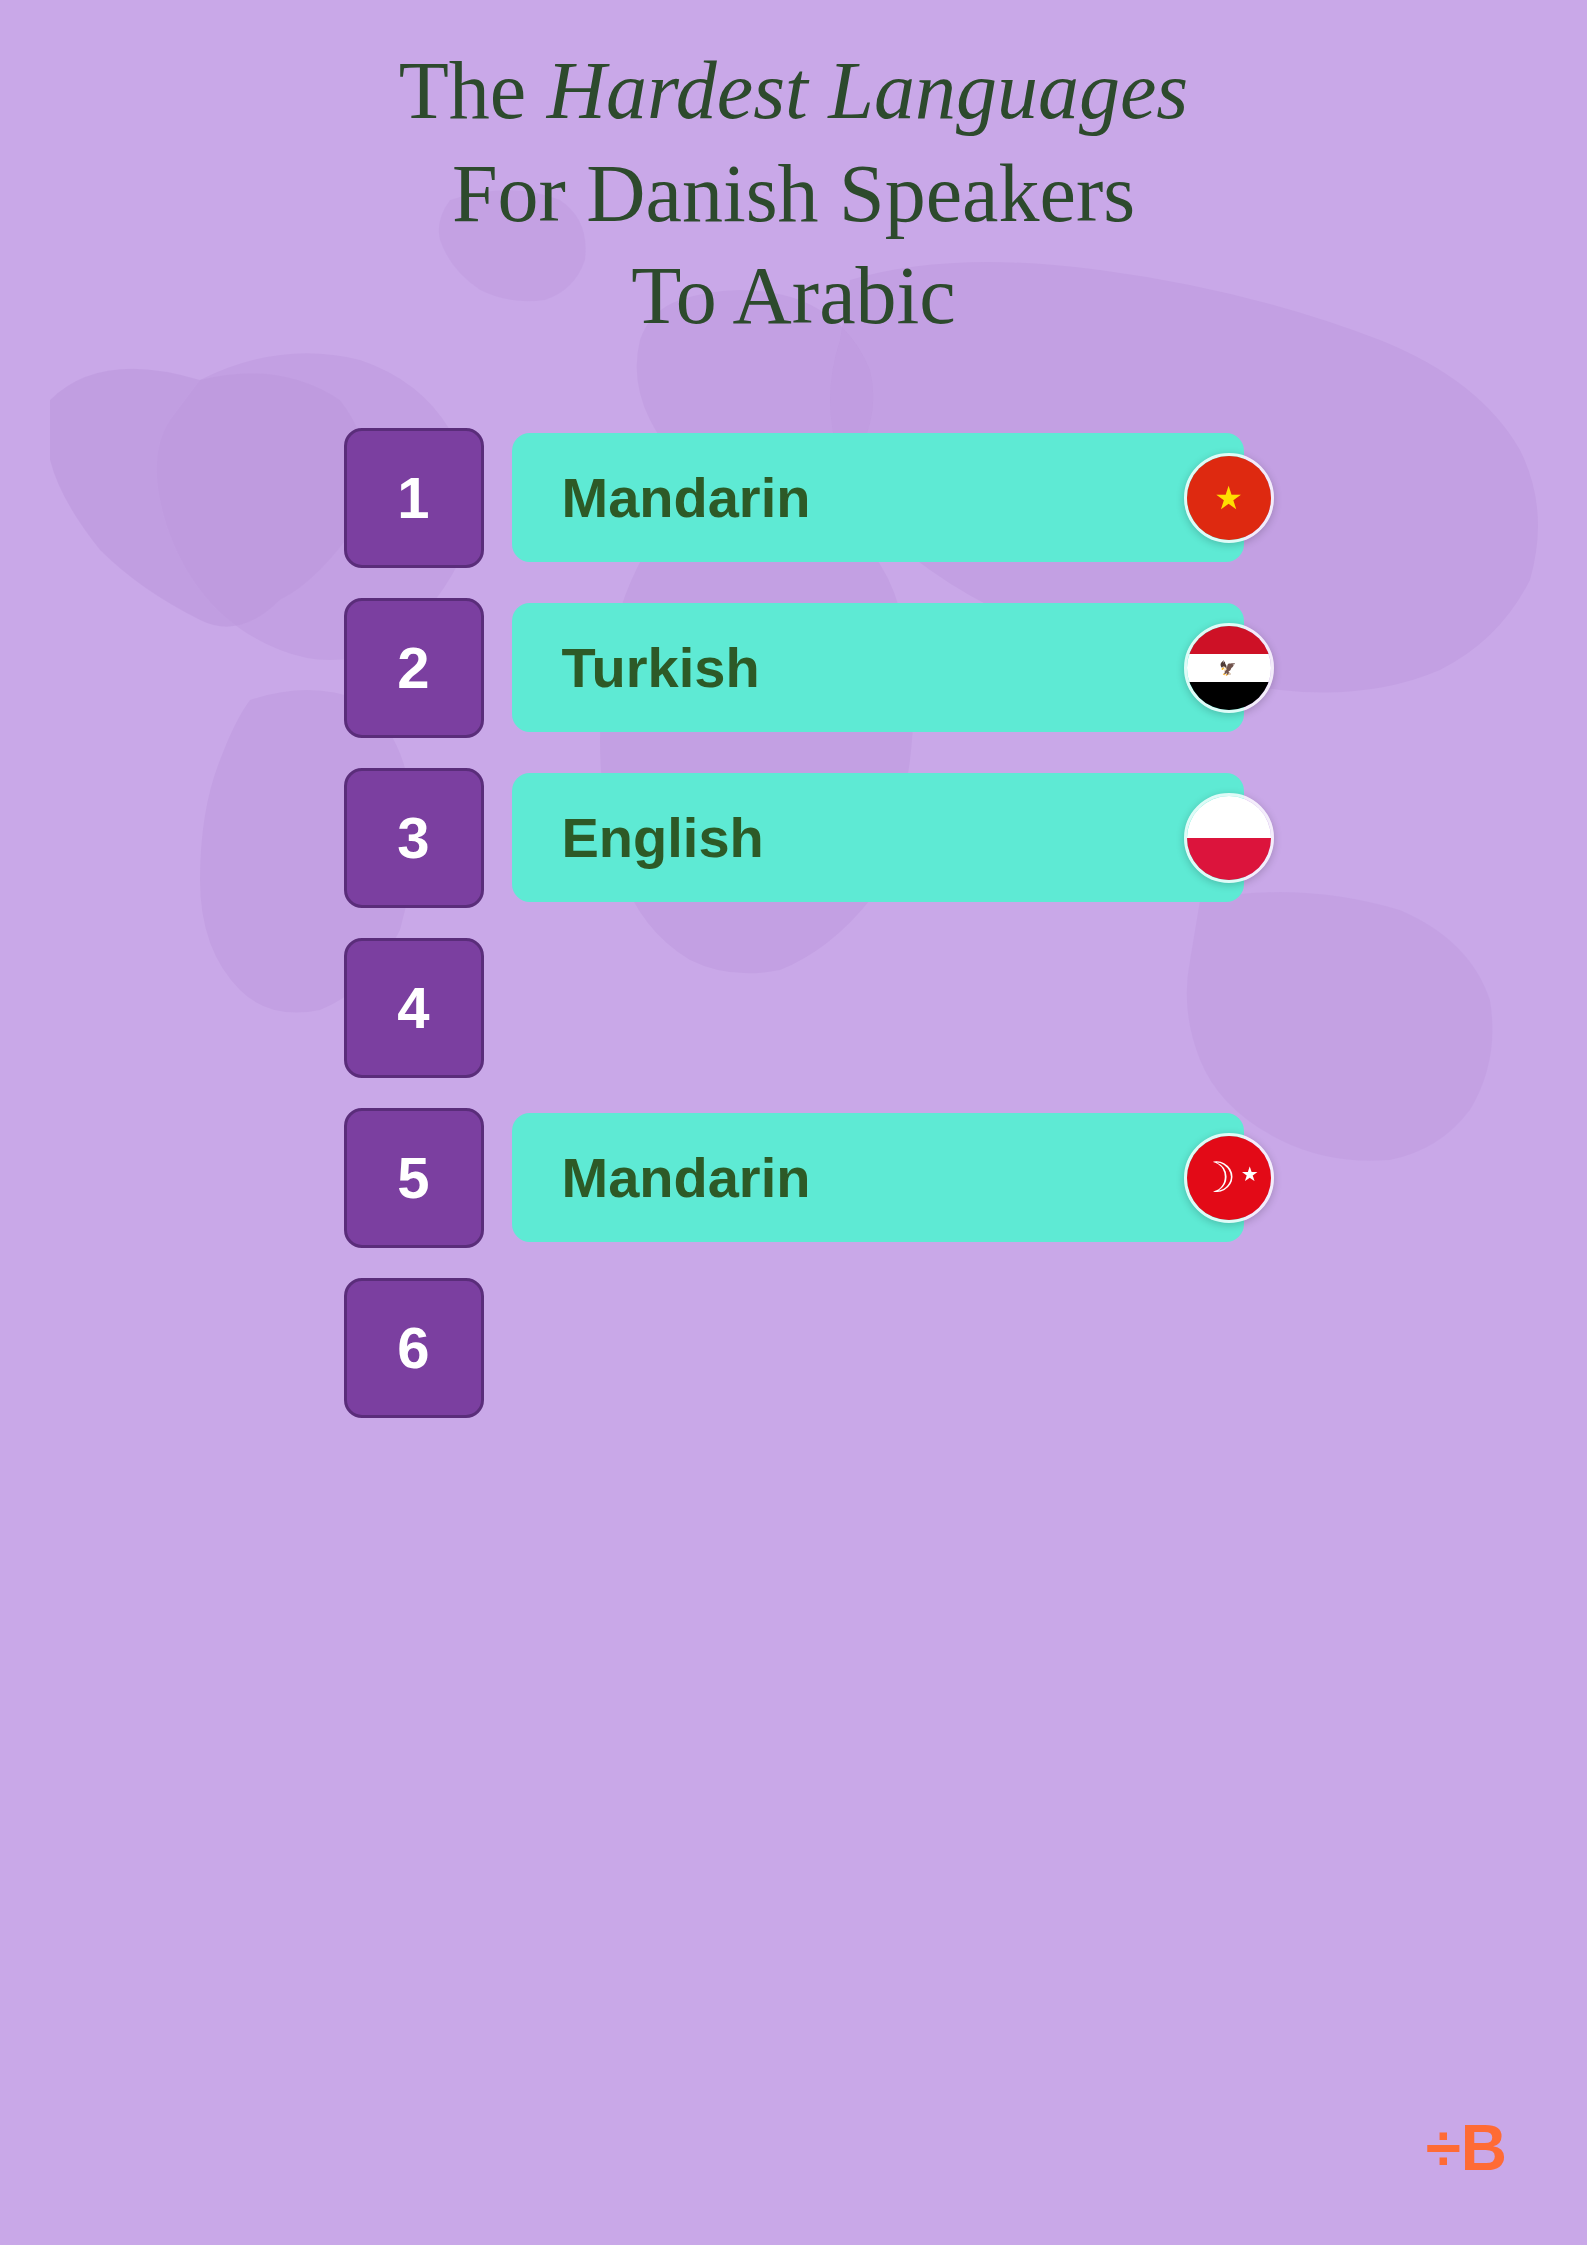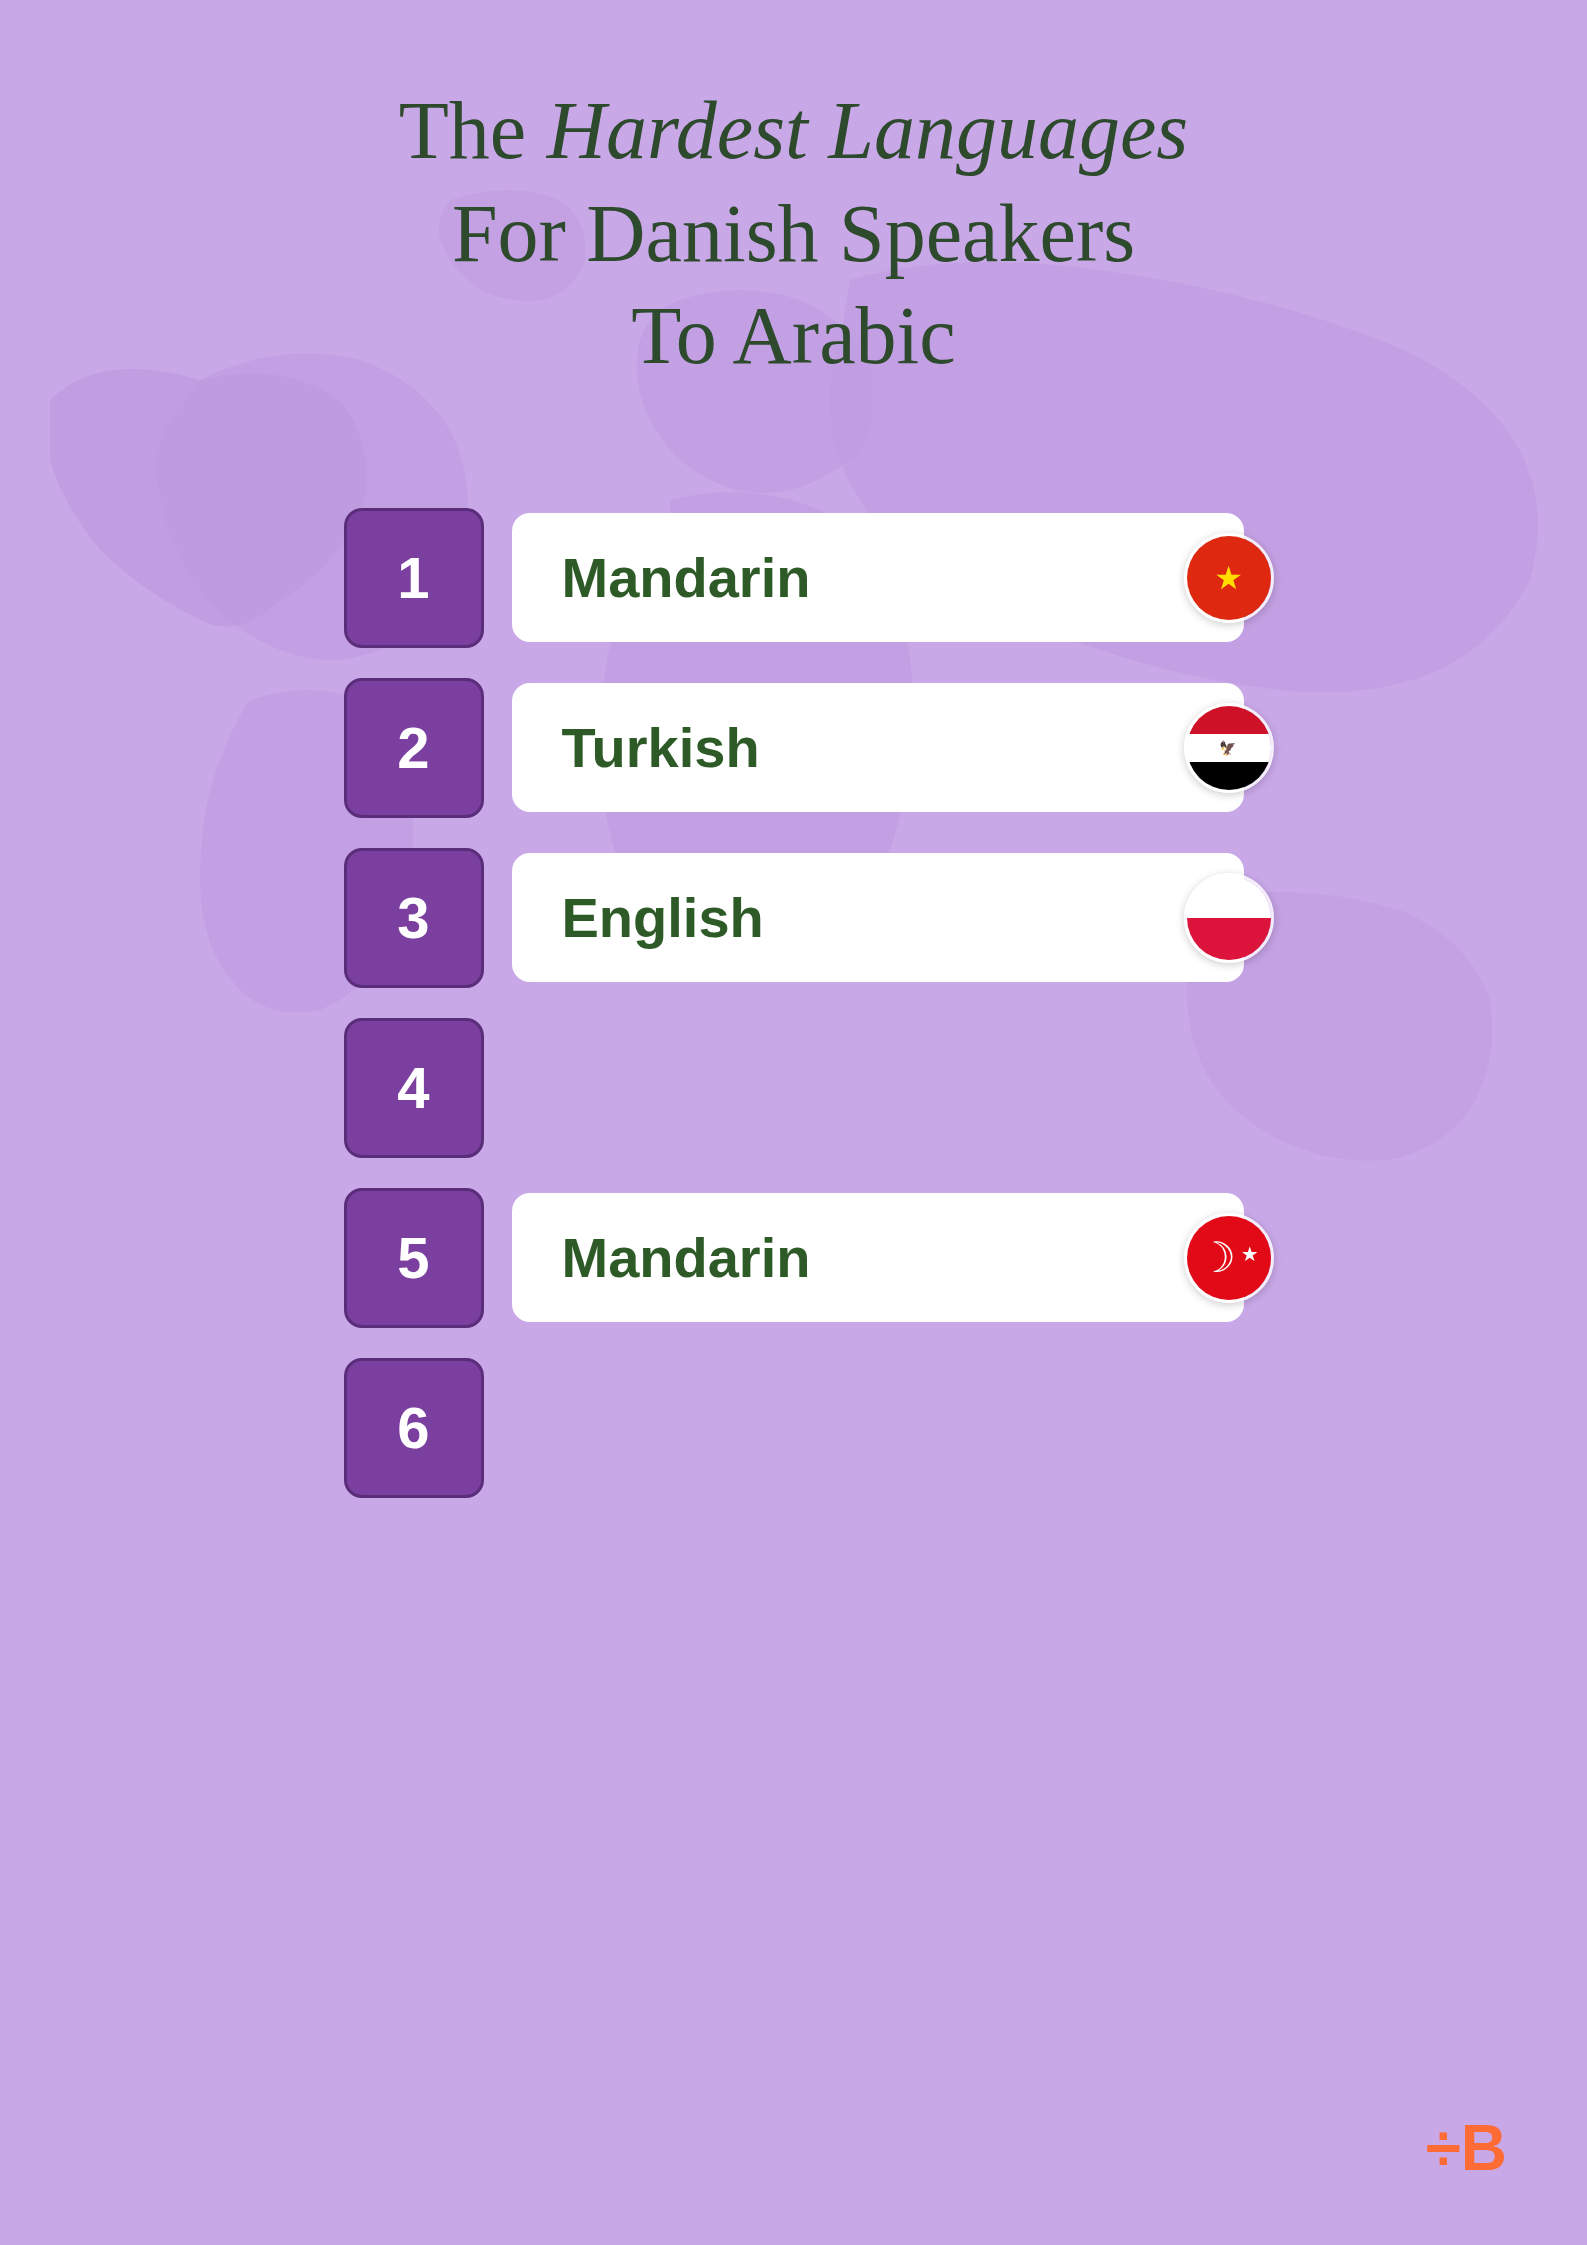--- a/index.html
+++ b/index.html
@@ -25,22 +25,21 @@
       width: 100%;
       height: 100%;
     }
 
     .content {
       position: relative;
       z-index: 2;
       display: flex;
       flex-direction: column;
       align-items: center;
-      padding-top: 80px;
-      gap: 40px;
+      padding-top: 40px;
     }
 
     .title {
       text-align: center;
       color: #2d4a2d;
       font-size: 82px;
       line-height: 1.25;
       margin-bottom: 80px;
       font-family: 'Georgia', serif;
       font-weight: normal;
@@ -78,21 +77,21 @@
 
     .rank-number {
       color: white;
       font-size: 58px;
       font-weight: bold;
       font-family: 'Arial', sans-serif;
     }
 
     .language-card {
       flex: 1;
-      background-color: #ffffff;
+      background-color: #5eead4;
       border-radius: 18px;
       padding: 32px 50px;
       display: flex;
       align-items: center;
       position: relative;
     }
 
     .language-name {
       color: #2d5a27;
       font-size: 56px;

